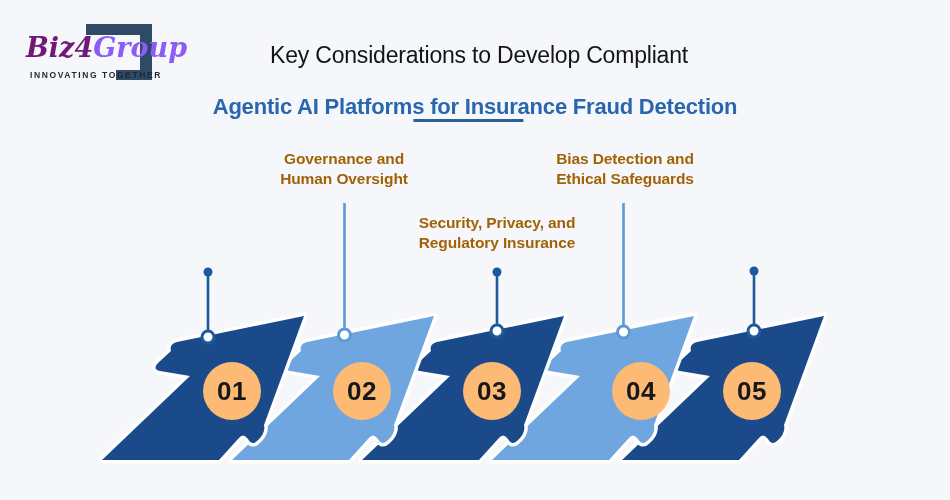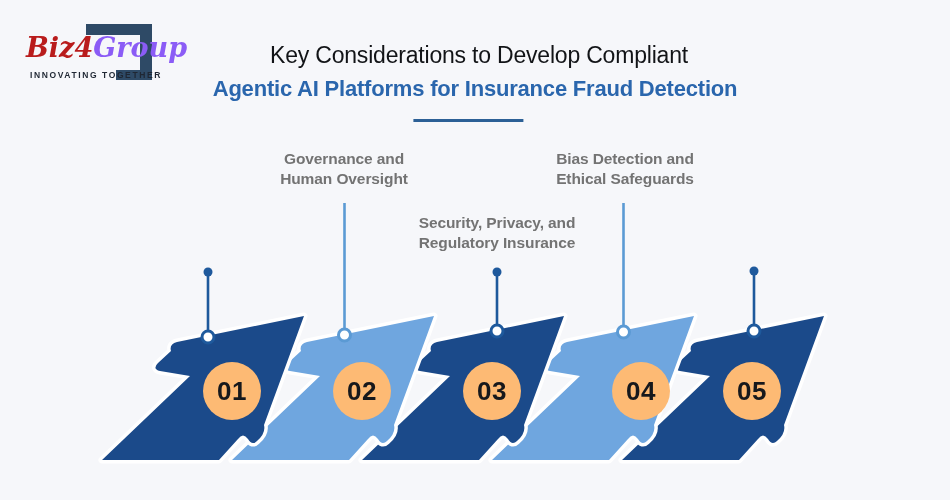--- a/index.html
+++ b/index.html
@@ -9,43 +9,43 @@
     background:var(--background,#f6f7fa);overflow:hidden;
   }
   
   .logo{position:absolute;left:22px;top:14px;width:180px;height:80px;}
   .logo .bracket{position:absolute;left:64px;top:10px;}
   .logo .brand{
     position:absolute;left:4px;top:20px;width:176px;
     font-family:"DejaVu Serif",serif;font-style:italic;font-weight:700;
     font-size:27px;line-height:1;white-space:nowrap;
   }
-  .brand .biz,.brand .four{color:#b91c1c;}
+  .brand .biz,.brand .four{color:#701a75;}
   .brand .group{color:#8b5cf6;}
   .logo .tagline{
     position:absolute;left:8px;top:56px;
     font-size:8.5px;font-weight:700;letter-spacing:1.6px;color:#1f2733;
   }
   
   .title{position:absolute;left:0;top:42px;width:950px;text-align:center;}
   .title .t1{
     font-size:23px;font-weight:500;color:#121417;letter-spacing:-0.2px;padding-left:8px;
   }
   .title .t2{
-    margin-top:7px;font-size:22px;font-weight:700;
+    margin-top:25px;font-size:22px;font-weight:700;
     color:var(--title-blue,#2a66ad);letter-spacing:-0.2px;
   }
   .title-divider{
     position:absolute;left:50%;top:119px;transform:translateX(-56%);
     width:110px;height:3px;background:var(--divider,#2c6096);
   }
   
   .step-label{
     position:absolute;width:240px;text-align:center;
-    font-size:15.5px;font-weight:600;color:#737373;line-height:1.32;
+    font-size:15.5px;font-weight:600;color:#a16207;line-height:1.32;
     letter-spacing:-0.1px;
   }
   .step-label span{display:block;}
   .lbl1{left:88px;top:213px;}
   .lbl2{left:224px;top:149px;}
   .lbl3{left:377px;top:213px;}
   .lbl4{left:505px;top:149px;}
   .lbl5{left:637px;top:213px;}
   
   .graphic{position:absolute;left:0;top:0;}

